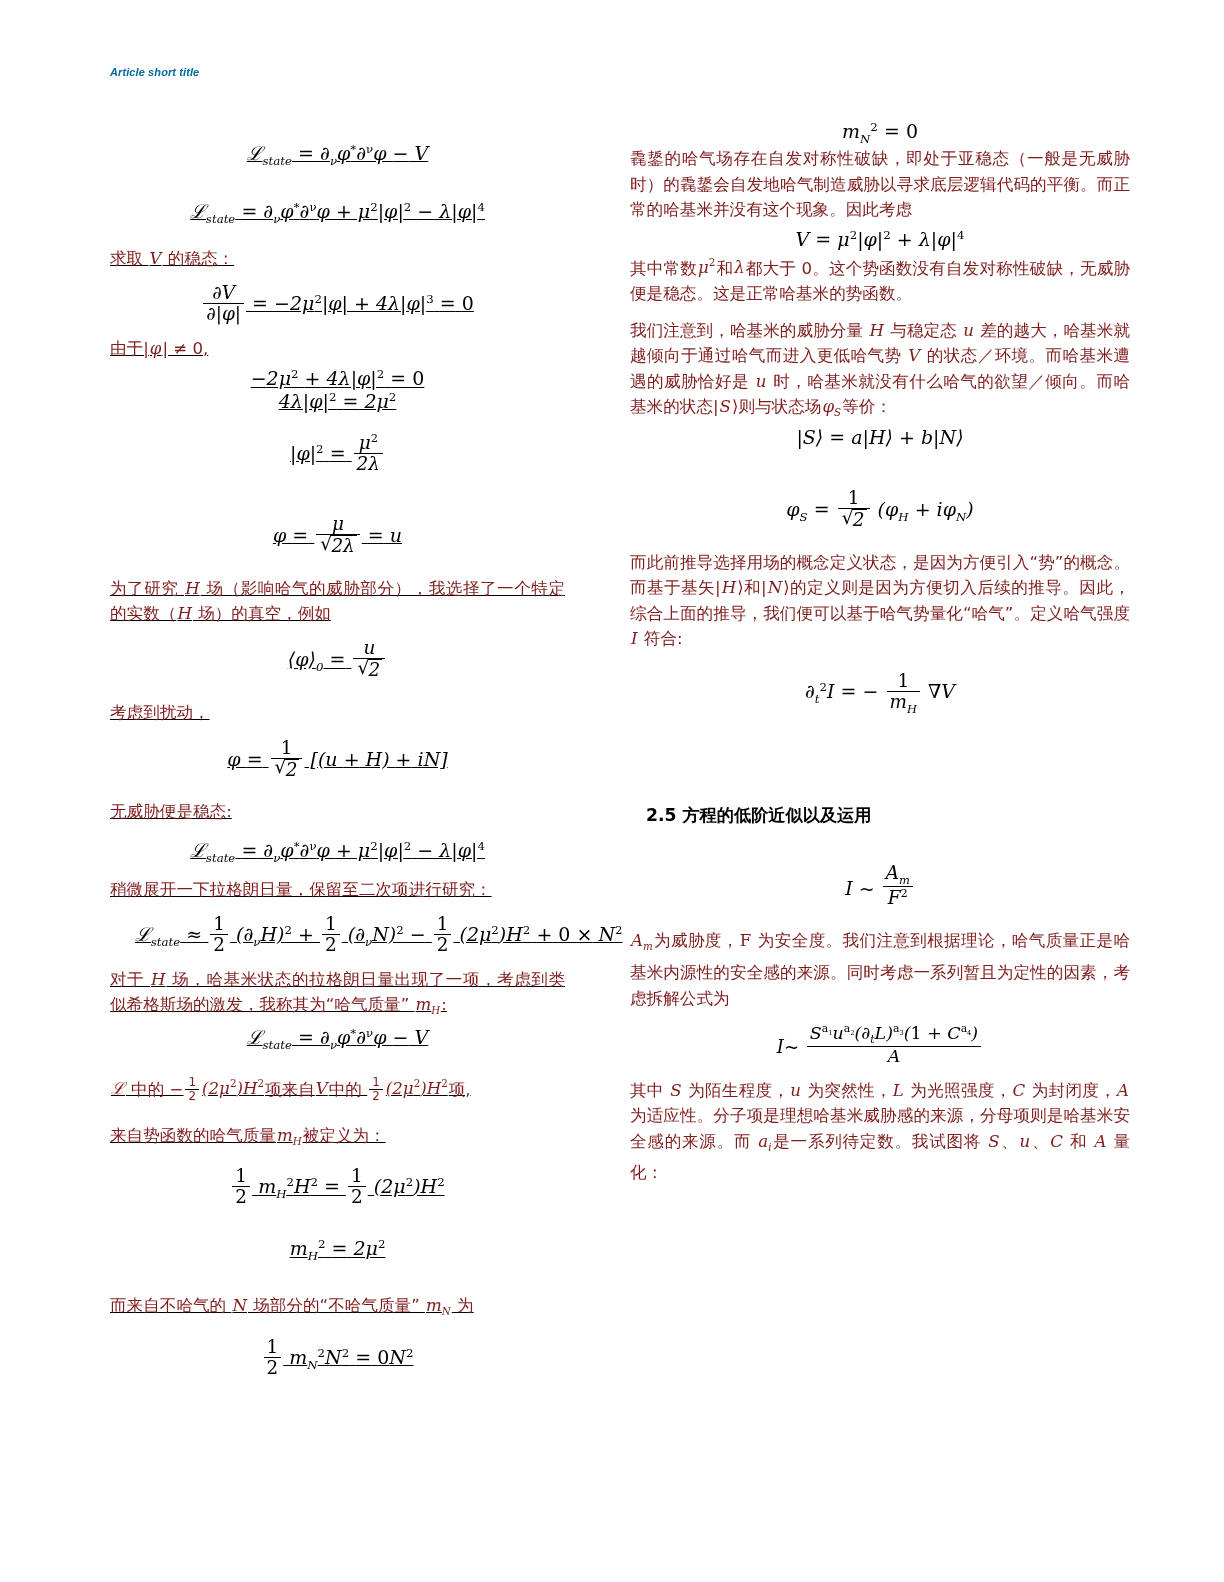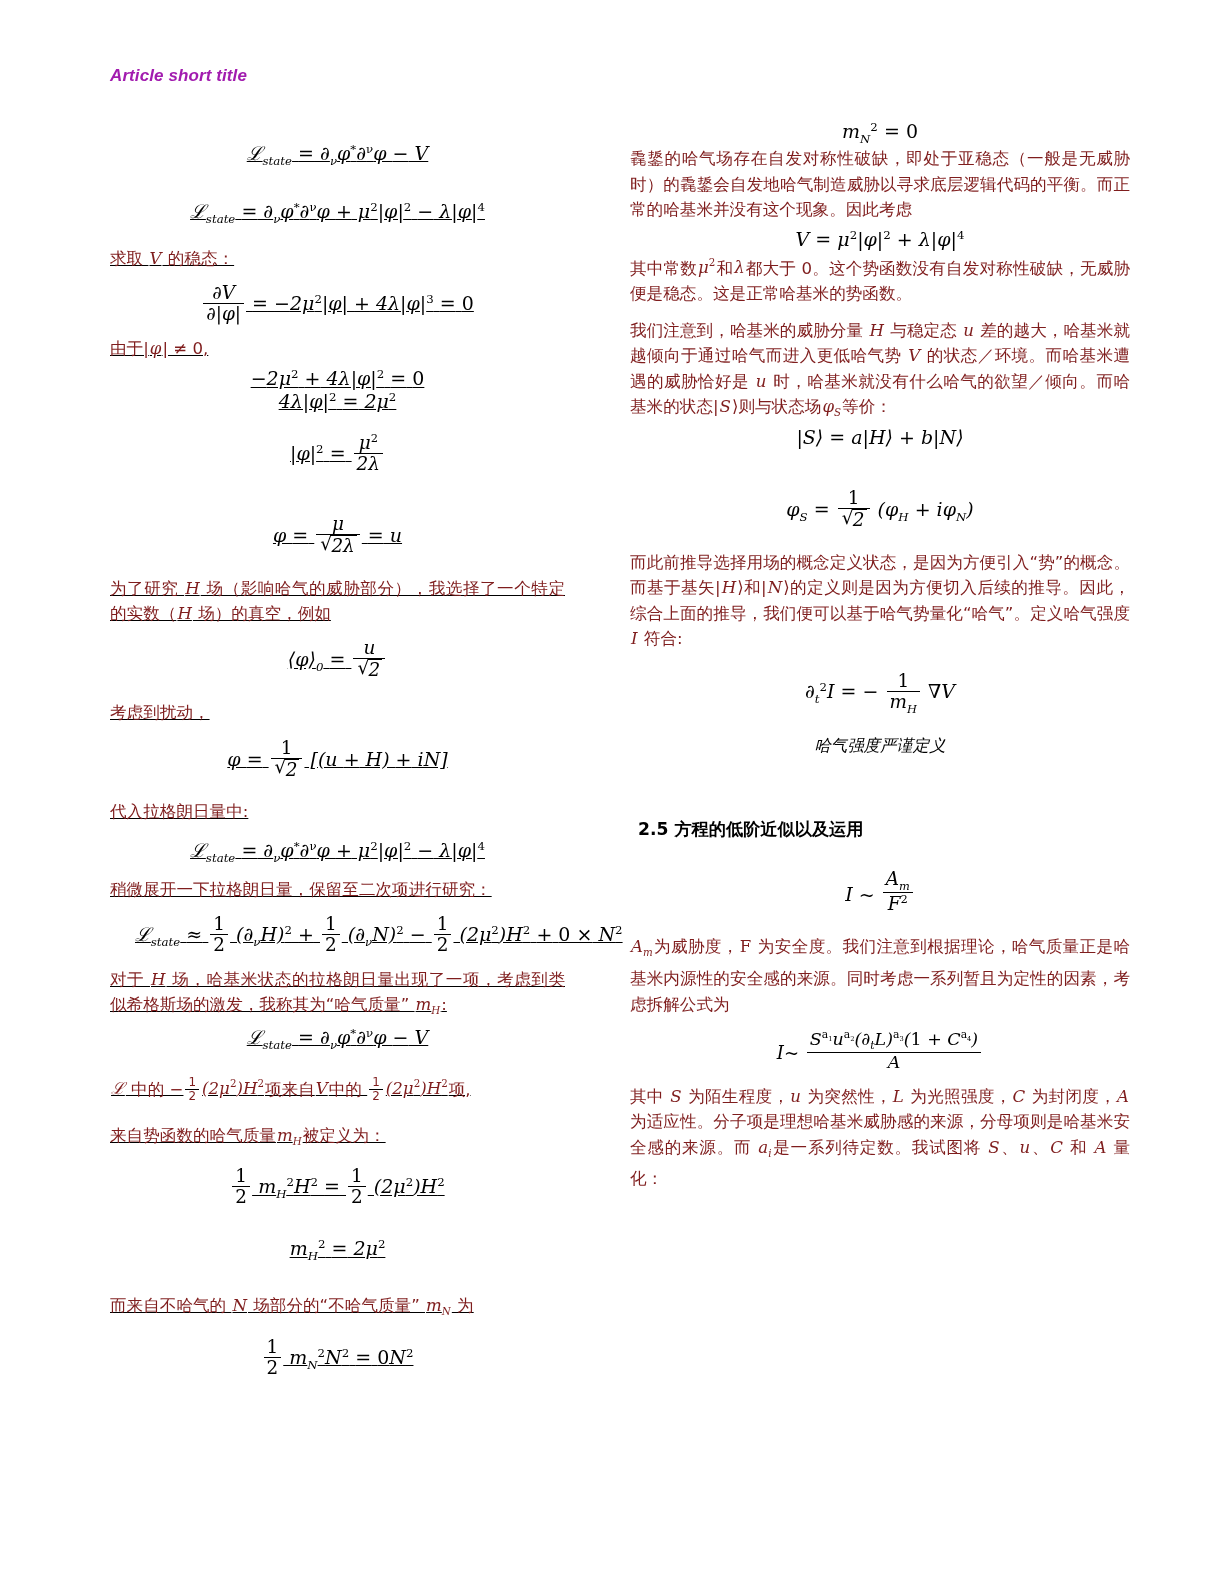--- a/index.html
+++ b/index.html
@@ -20,23 +20,23 @@
     inset: 0;
     background: #ffffff;
   }
   .runhead {
     position: absolute;
     left: 110px;
     top: 66px;
     font-family: "Liberation Sans", sans-serif;
     font-weight: bold;
     font-style: italic;
-    font-size: 17px;
+    font-size: 11px;
     letter-spacing: 0.1px;
-    color: #a21caf;
+    color: #0369a1;
   }
   .columns {
     position: absolute;
     left: 0;
     top: 120px;
     width: 1224px;
   }
   .col {
     position: absolute;
     top: 0;
@@ -73,21 +73,21 @@
     font-style: italic;
     font-size: 16.4px;
     text-align: center;
   }
 
   .heading {
     font-family: "DejaVu Sans", "Liberation Sans", sans-serif;
     font-weight: bold;
     font-size: 17.2px;
     line-height: 24px;
-    margin: 8px;
+    margin: 16px;
   }
 
   
   .m {
     font-family: "DejaVu Serif", "Liberation Serif", serif;
     font-style: italic;
     padding: 0 1px;
   }
   .m.upr { font-style: normal; }
 
@@ -225,21 +225,21 @@
       <div class="sp-s"></div>
 
       <div class="eq">
         φ <span class="up">=</span>
         <span class="frac"><span class="t"><span class="num">1</span></span><span class="b"><span class="sqrt"><span class="rad">2</span></span></span></span>
         [(u <span class="up">+</span> H) <span class="up">+</span> iN]
       </div>
 
       <div class="sp-m"></div>
 
-      <p class="para tight">代入拉格朗日量中:</p>
+      <p class="para tight">无威胁便是稳态:</p>
 
       <div class="sp-s"></div>
 
       <div class="eq">
         <span class="scriptL">ℒ</span><sub class="ixi">state</sub> <span class="up">=</span> ∂<sub class="ixi">ν</sub>φ<sup class="ex">*</sup>∂<sup class="ex">ν</sup>φ <span class="up">+</span> μ<sup class="ex">2</sup>|φ|<sup class="ex">2</sup> <span class="up">−</span> λ|φ|<sup class="ex">4</sup>
       </div>
 
       <div class="sp-s"></div>
 
       <p class="para tight">稍微展开一下拉格朗日量，保留至二次项进行研究：</p>
@@ -339,21 +339,20 @@
       <div class="sp-m"></div>
 
       <div class="eq">
         ∂<sub class="ixi">t</sub><sup class="ex">2</sup>I <span class="up">=</span> <span class="up">−</span>
         <span class="frac"><span class="t"><span class="num">1</span></span><span class="b">m<sub class="ixi">H</sub></span></span>
         <span class="up">∇</span>V
       </div>
 
       <div class="sp-m"></div>
 
-      <div class="caption-it">哈气强度严谨定义</div>
 
       <div class="sp-xl"></div>
 
 
       <div class="sp-s"></div>
 
       <div class="heading">2.5 方程的低阶近似以及运用</div>
 
 
       <div class="sp-m"></div>

